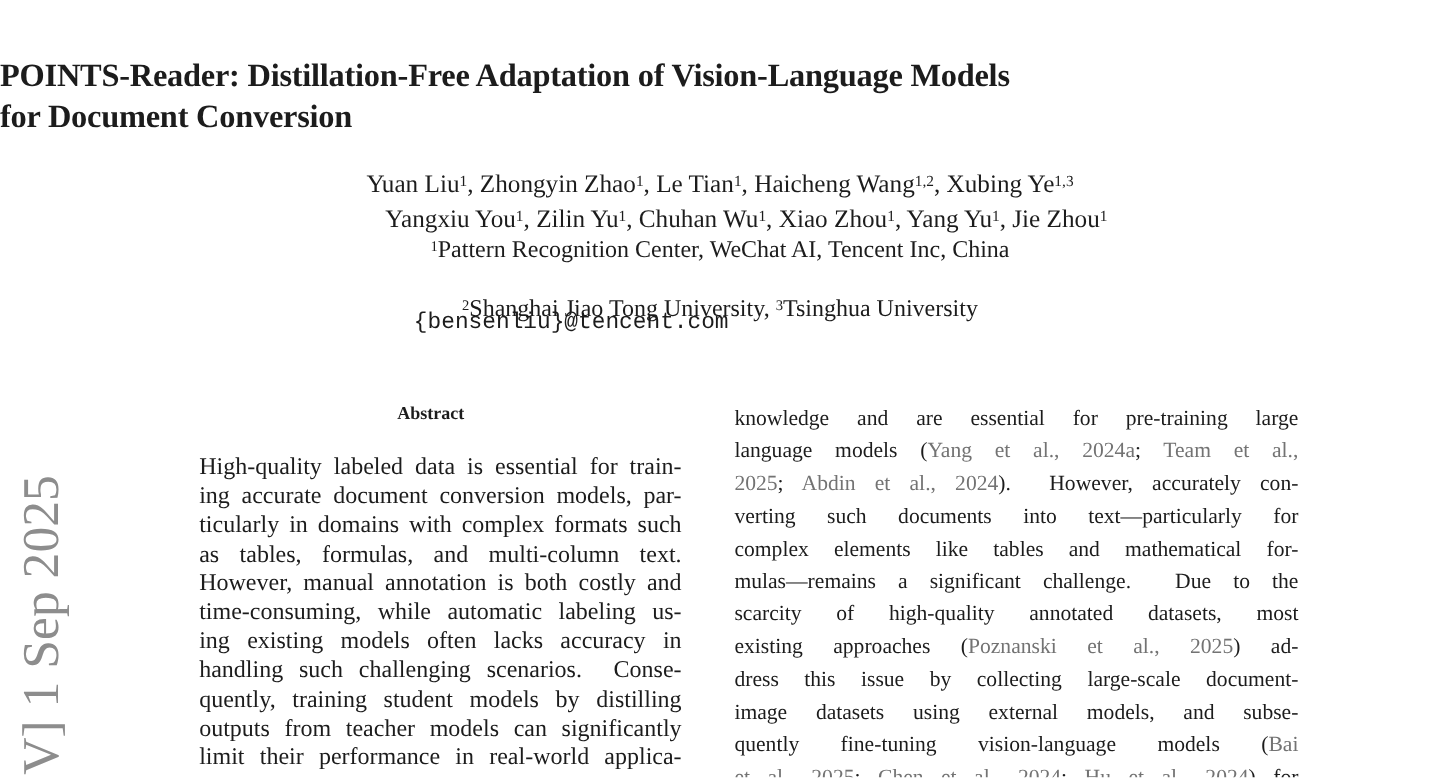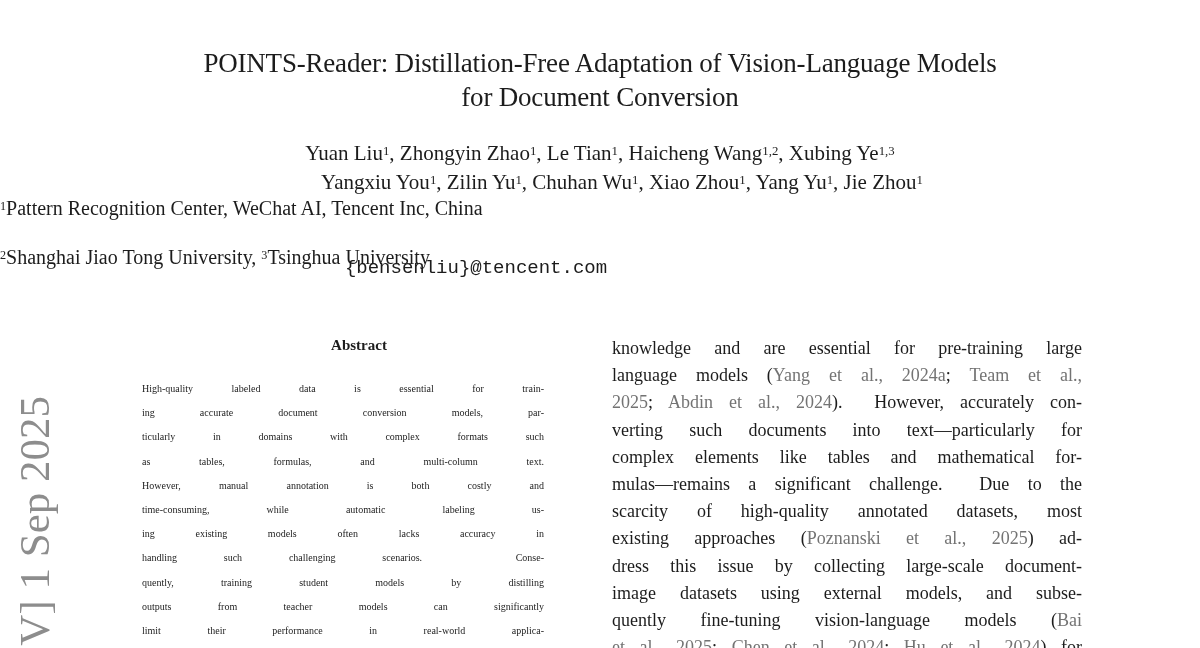--- a/index.html
+++ b/index.html
@@ -13,50 +13,50 @@
   
   .watermark {
     position:absolute; left:58px; top:620px; width:270px; height:46px;
     transform:rotate(-90deg); transform-origin:0 100%;
     font-family:"Liberation Serif", serif;
     font-size:43px; line-height:46px; color:#8d8d8d;
     text-align:right; white-space:nowrap;
   }
   .title {
     position:absolute; top:46px; left:0; width:1200px;
-    text-align:center; font-weight:normal;
+    text-align:left; font-weight:bold;
     font-size:27px; line-height:34px; letter-spacing:-0.2px;
   }
   .authors {
     position:absolute; left:0; width:1200px; text-align:center;
     font-weight:normal; font-size:21px; line-height:29px; white-space:nowrap;
   }
   .authors-l1 { top:139px; }
   .authors-l2 { top:168px;padding-left:44px; }
   .affil {
-    position:absolute; left:0; width:1200px; 
+    position:absolute; left:0; width:1200px; text-align:center;
     font-size:20px; line-height:29px; white-space:nowrap;
   }
   .affil-1 { top:194px; }
   .affil-2 { top:223px;margin-top:20px; }
   sup {
     font-size:61%; line-height:0; position:relative; top:-0.42em; vertical-align:baseline;
   }
   .email {
     position:absolute; top:256px; left:0; width:952px; text-align:center;
     font-family:"Liberation Mono","DejaVu Sans Mono", monospace;
     font-size:19px; line-height:24px;
   }
   .abs-heading {
     position:absolute; top:333px; left:158px; width:402px;
     text-align:center; font-weight:bold; font-size:15px; line-height:24px;
   }
   .abs-body {
-    position:absolute; top:377px; left:142px; width:402px;
-    font-size:10px; line-height:24.2px;
+    position:absolute; top:377px; left:166px; width:402px;
+    font-size:20px; line-height:24.2px;
   }
   .right-col {
     position:absolute; top:335px; left:612px; width:470px;
     font-size:18px; line-height:27.2px;
   }
   .line {
     text-align:justify; text-align-last:justify;
   }
   .cite { color:#737373; }
 </style>

